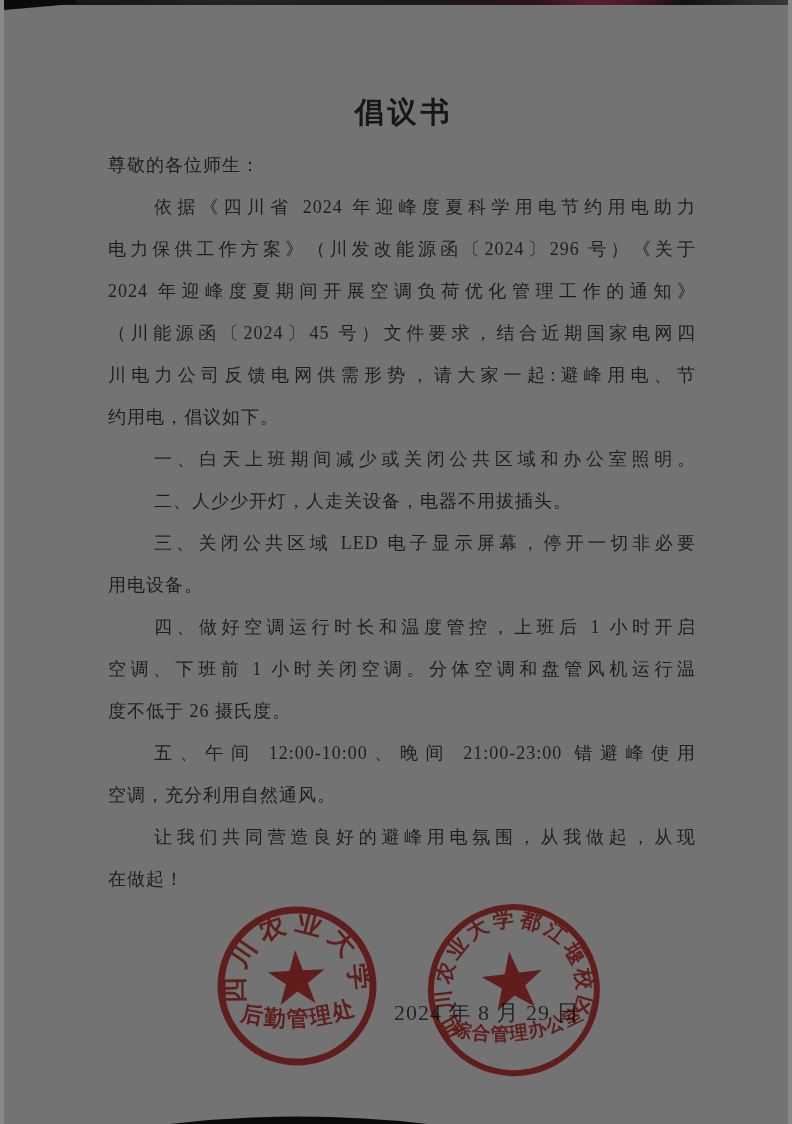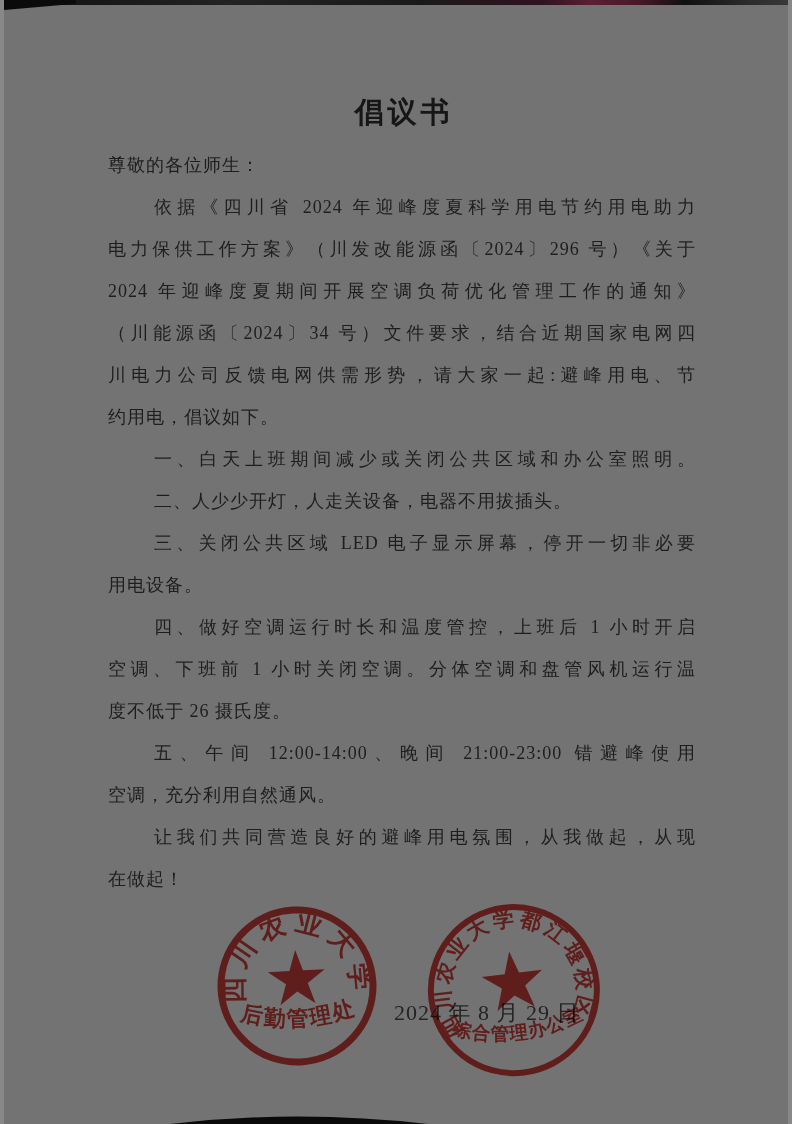--- a/index.html
+++ b/index.html
@@ -63,31 +63,31 @@
   <div class="scan-edge-top"></div>
   <div class="scan-corner-left"></div>
 
   <h1 class="title">倡议书</h1>
 
   <div class="body">
     <div class="line">尊敬的各位师生：</div>
     <div class="line para fill">依据《四川省 2024 年迎峰度夏科学用电节约用电助力</div>
     <div class="line fill">电力保供工作方案》（川发改能源函〔2024〕296 号）《关于</div>
     <div class="line fill">2024 年迎峰度夏期间开展空调负荷优化管理工作的通知》</div>
-    <div class="line fill">（川能源函〔2024〕34 号）文件要求，结合近期国家电网四</div>
+    <div class="line fill">（川能源函〔2024〕45 号）文件要求，结合近期国家电网四</div>
     <div class="line fill">川电力公司反馈电网供需形势，请大家一起:避峰用电、节</div>
     <div class="line">约用电，倡议如下。</div>
     <div class="line para fill">一、白天上班期间减少或关闭公共区域和办公室照明。</div>
     <div class="line para">二、人少少开灯，人走关设备，电器不用拔插头。</div>
     <div class="line para fill">三、关闭公共区域 LED 电子显示屏幕，停开一切非必要</div>
     <div class="line">用电设备。</div>
     <div class="line para fill">四、做好空调运行时长和温度管控，上班后 1 小时开启</div>
     <div class="line fill">空调、下班前 1 小时关闭空调。分体空调和盘管风机运行温</div>
     <div class="line">度不低于 26 摄氏度。</div>
-    <div class="line para fill">五、午间 12:00-14:00、晚间 21:00-23:00 错避峰使用</div>
+    <div class="line para fill">五、午间 12:00-10:00、晚间 21:00-23:00 错避峰使用</div>
     <div class="line">空调，充分利用自然通风。</div>
     <div class="line para fill">让我们共同营造良好的避峰用电氛围，从我做起，从现</div>
     <div class="line">在做起！</div>
   </div>
 
   <div class="sig-date">2024 年 8 月 29 日</div>
 
   <svg class="seal seal-left" width="164" height="164" viewBox="0 0 164 164">
     <defs>
       <path id="sealL-top" d="M 33.1,104.8 A 54,54 0 1 1 130.9,104.8" fill="none"></path>

